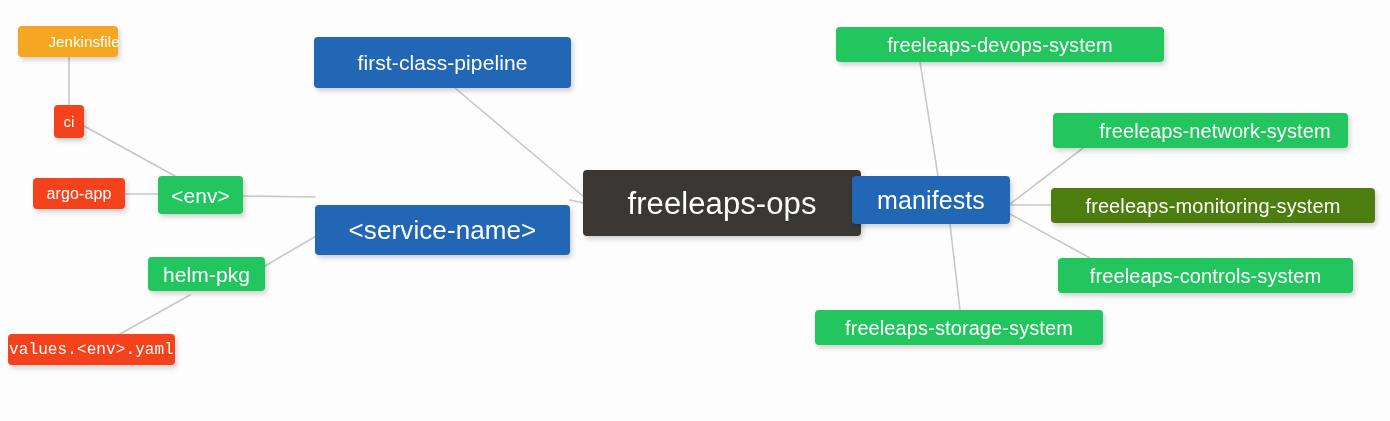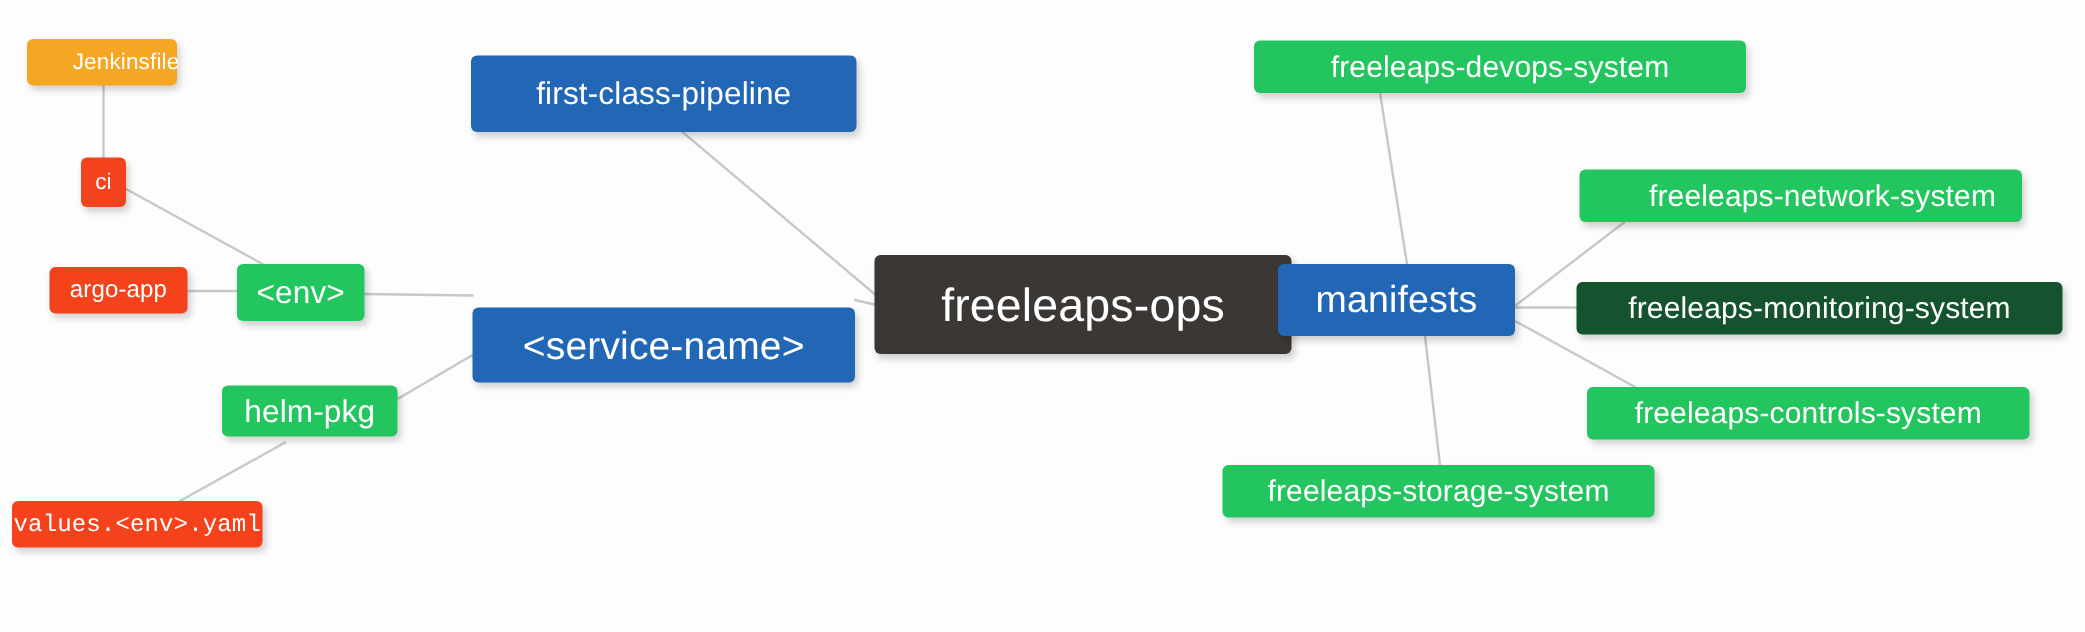--- a/index.html
+++ b/index.html
@@ -94,21 +94,21 @@
       </div>
       <div class="node" style="left: 8px; top: 334px; width: 167px; height: 31px; background: rgb(244, 67, 28); font-size: 16px; font-family: Liberation Mono, monospace;">
         <span class="node-label">values.&lt;env&gt;.yaml</span>
       </div>
       <div class="node" style="left: 793px; top: 27px; width: 328px; height: 35px; background: rgb(34, 197, 94); font-size: 20px; margin-left: 43px;">
         <span class="node-label">freeleaps-devops-system</span>
       </div>
       <div class="node" style="left: 1053px; top: 113px; width: 295px; height: 35px; background: rgb(34, 197, 94); font-size: 20px; padding-left: 29px;">
         <span class="node-label">freeleaps-network-system</span>
       </div>
-      <div class="node" style="left: 1051px; top: 188px; width: 324px; height: 35px; background: #14532d; font-size: 20px;">
+      <div class="node" style="left: 1051px; top: 188px; width: 324px; height: 35px; background: #4d7c0f; font-size: 20px;">
         <span class="node-label">freeleaps-monitoring-system</span>
       </div>
       <div class="node" style="left: 1058px; top: 258px; width: 295px; height: 35px; background: rgb(34, 197, 94); font-size: 20px;">
         <span class="node-label">freeleaps-controls-system</span>
       </div>
       <div class="node" style="left: 815px; top: 310px; width: 288px; height: 35px; background: rgb(34, 197, 94); font-size: 20px;">
         <span class="node-label">freeleaps-storage-system</span>
       </div>
     </div>
 </div>

